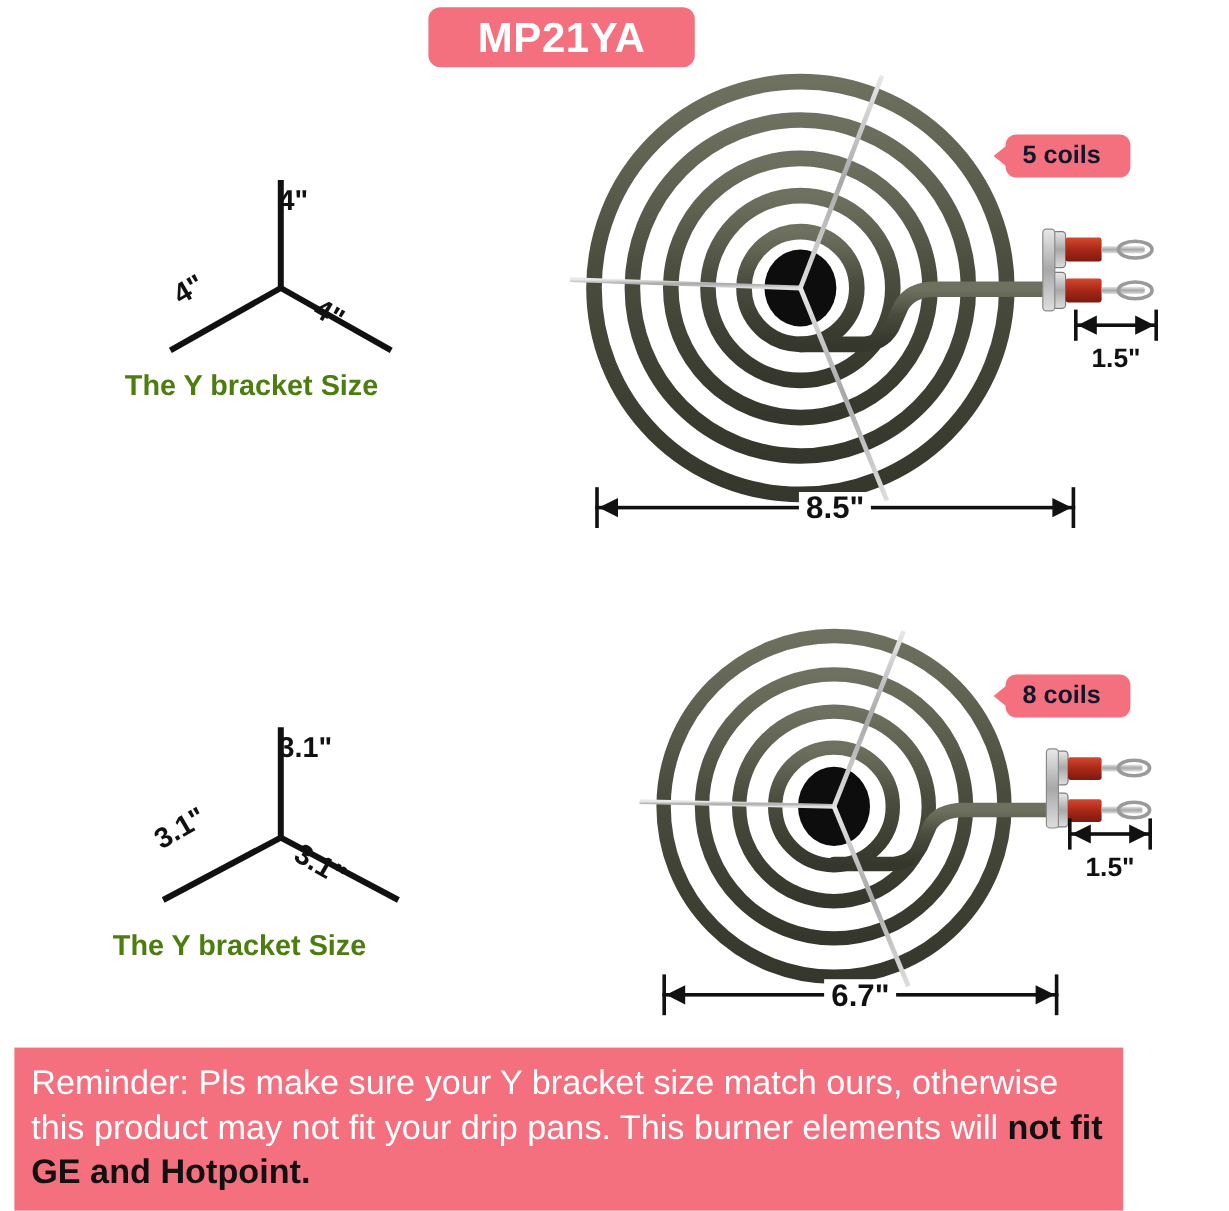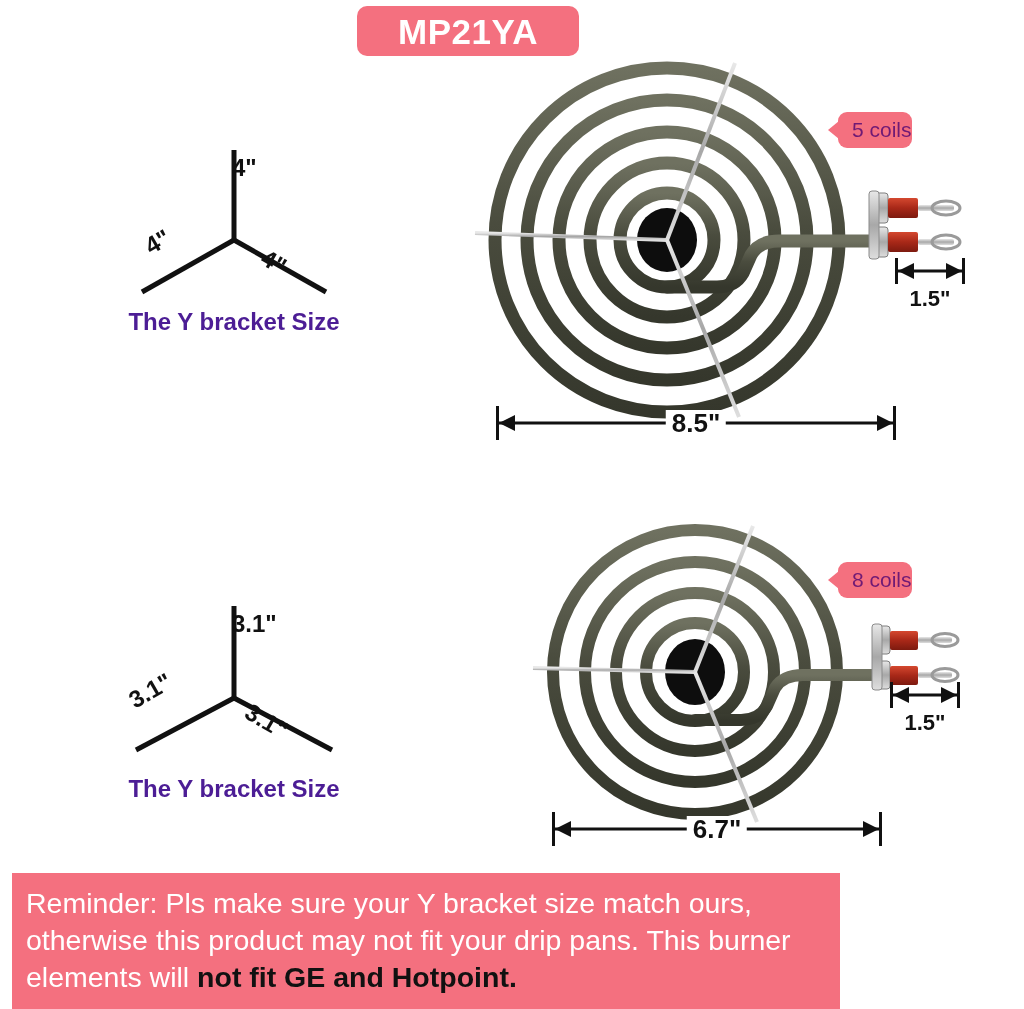--- a/index.html
+++ b/index.html
@@ -30,25 +30,25 @@
     align-items: center;
     justify-content: center;
   }
   .badge-21 { left: 345px; top: 6px;   width: 222px; height: 50px; font-size: 35px; }
   .badge-15 { left: 345px; top: 486px; width: 222px; height: 50px; font-size: 35px; }
 
   
   .coils-callout {
     position: absolute;
     background: var(--pink, #f4707f);
-    color: #701a75;
+    color: #0f172a;
     font-size: 21px;
-    font-weight: normal;
+    font-weight: bold;
     border-radius: 9px;
-    padding: 7px 0 8px 14px;
+    padding: 7px 25px 8px 14px;
     white-space: nowrap;
     line-height: 1;
   }
   .coils-callout::before {
     content: "";
     position: absolute;
     left: -10px;
     top: 50%;
     transform: translateY(-50%);
     border-top: 9px solid transparent;
@@ -59,24 +59,24 @@
   .callout-2 { left: 826px; top: 562px; }
 
   
   .ybracket { position: absolute; }
   .yb-1 { left: 92px;  top: 140px; width: 260px; height: 200px; }
   .yb-2 { left: 82px;  top: 598px; width: 280px; height: 205px; }
 
   .yb-caption {
     position: absolute;
     width: 100%;
-    text-align: center;
+    text-align: left;
     font-size: 24px;
     font-weight: bold;
-    color: #4c1d95;
+    color: #4d7c0f;
     bottom: 0;
     left: 0;
   }
 
   .yb-label {
     position: absolute;
     font-size: 24px;
     font-weight: bold;
     color: #111111;
     white-space: nowrap;
@@ -134,21 +134,21 @@
   
   .element { position: absolute; }
   .el-1 { left: 455px; top: 55px;  width: 520px; height: 370px; }
   .el-2 { left: 515px; top: 520px; width: 470px; height: 310px; }
 
   
   .reminder-banner {
     position: absolute;
     left: 0;
     top: 873px;
-    width: 828px;
+    width: 924px;
     height: 136px;
     background: var(--pink, #f4707f);
     padding: 12px 14px 0 14px;
   }
   .reminder-text {
     color: #ffffff;
     font-size: 28.5px;
     line-height: 1.30;
     font-family: "Liberation Sans", sans-serif;
   }

